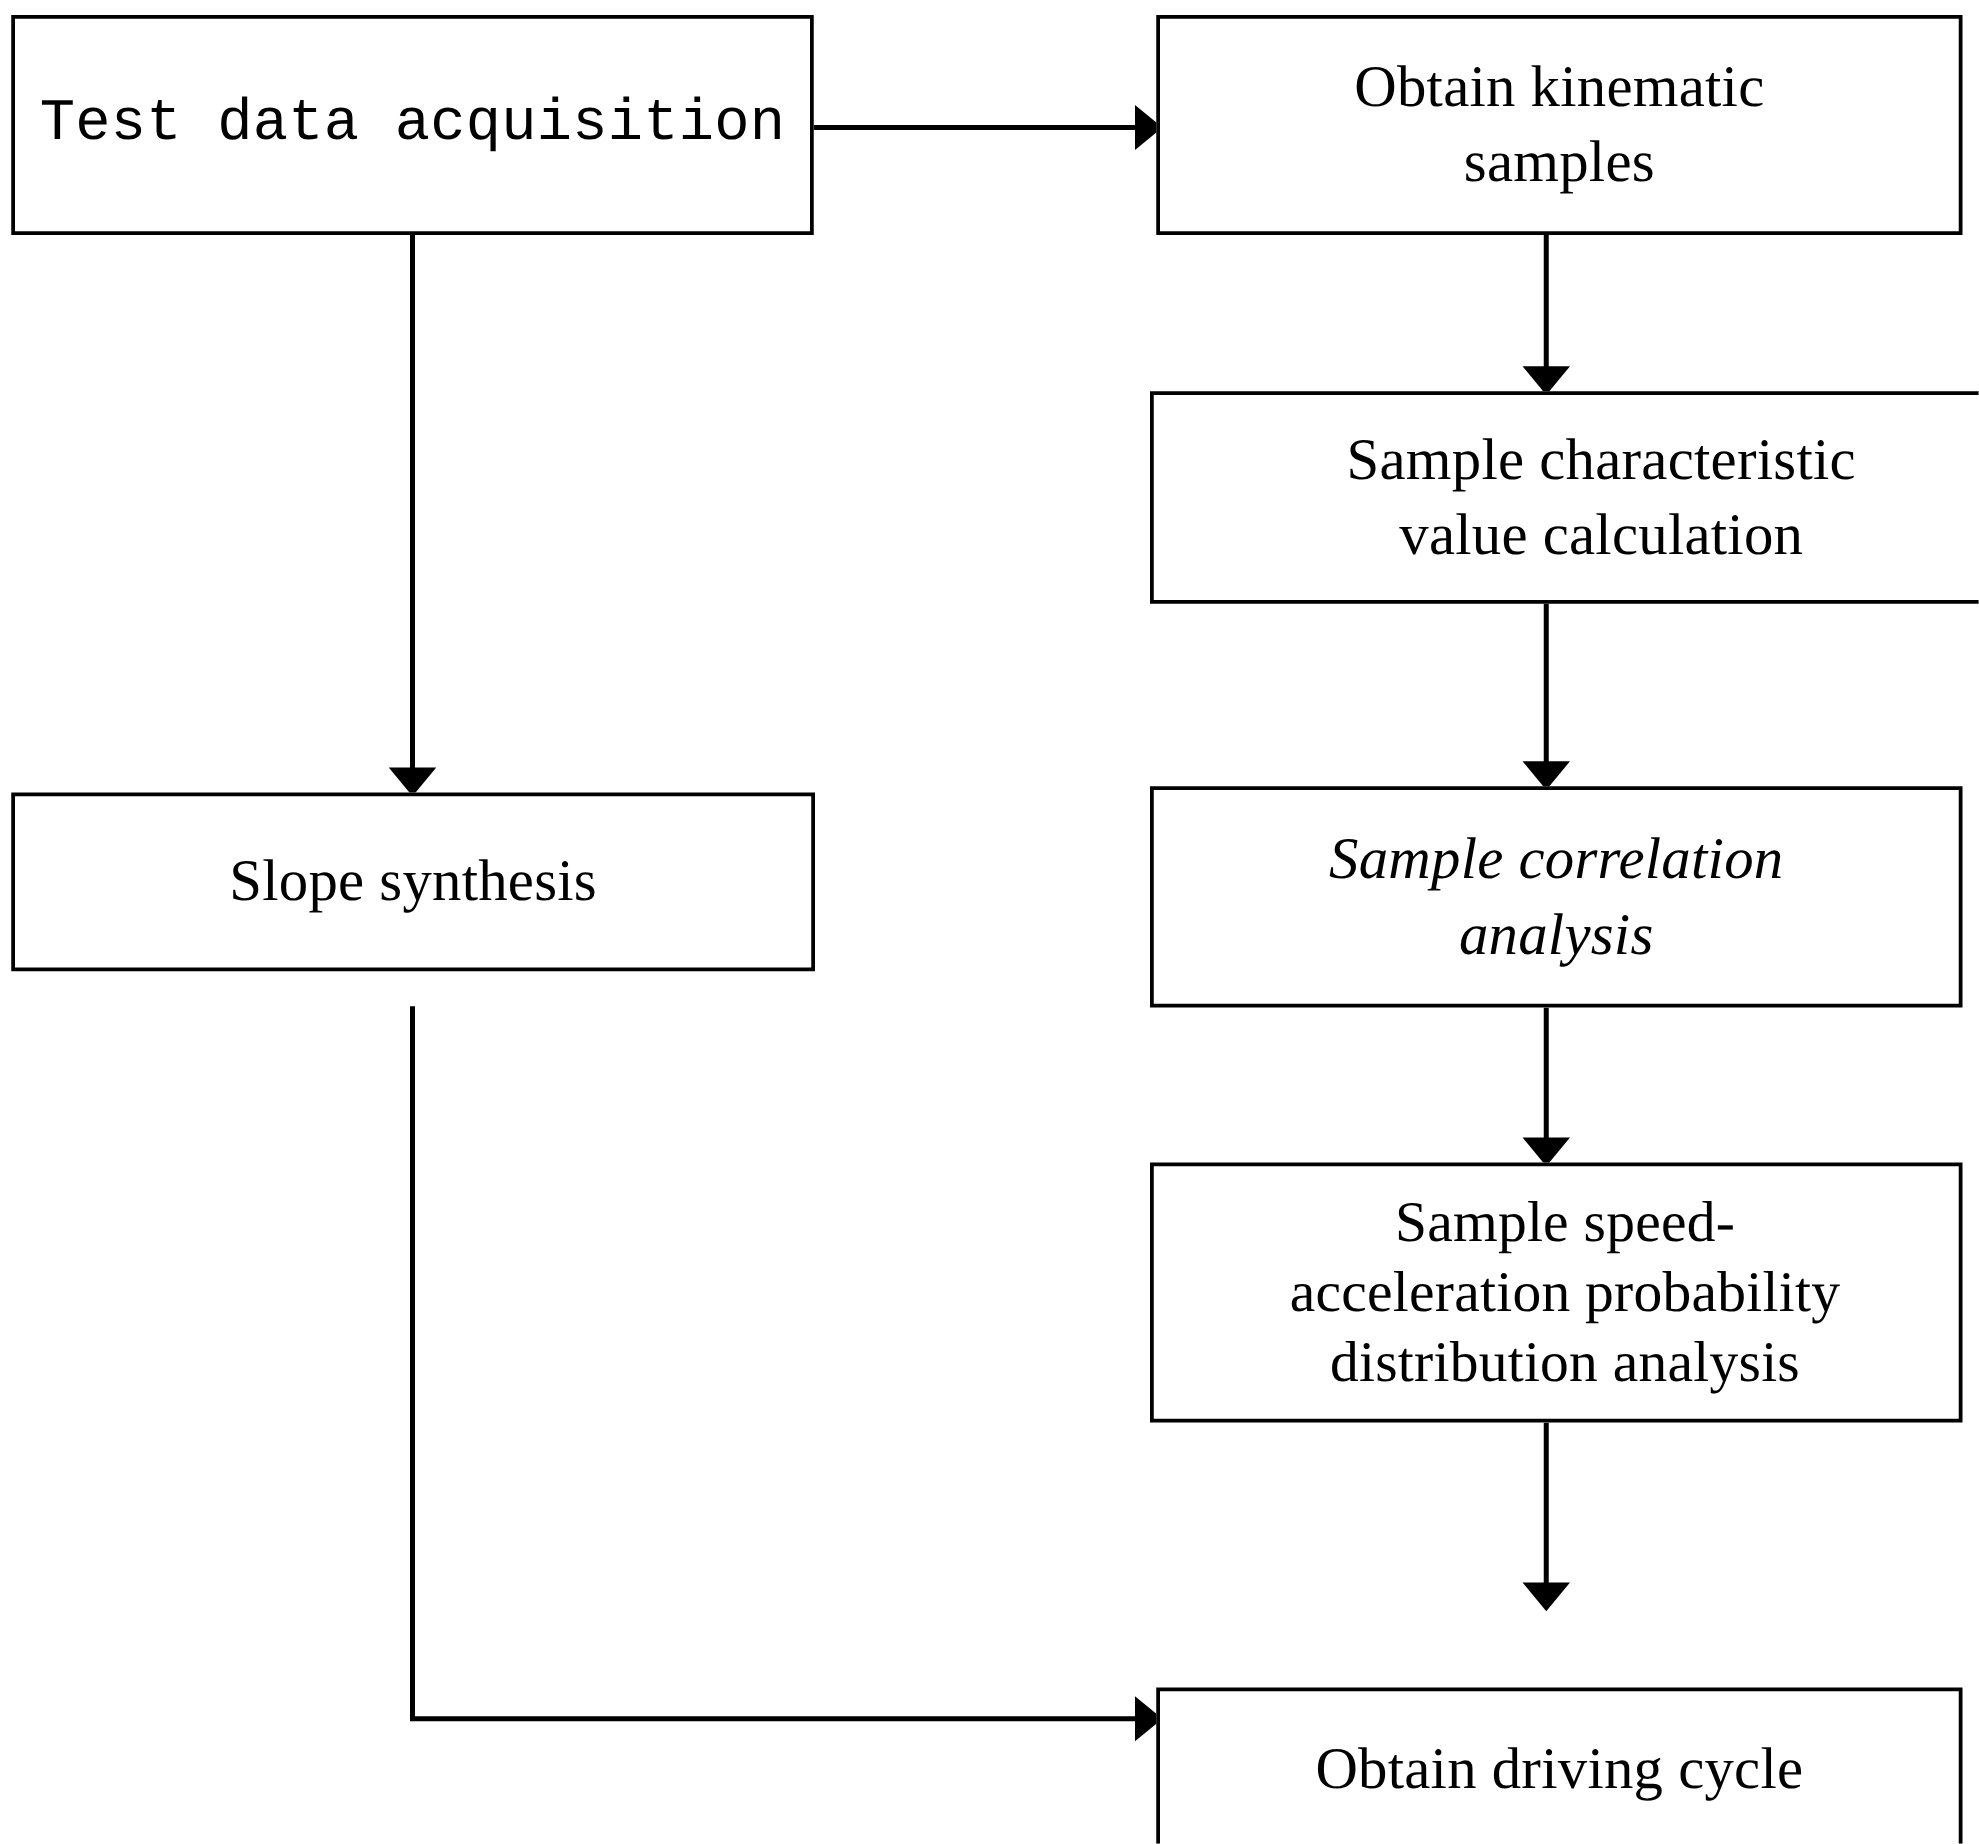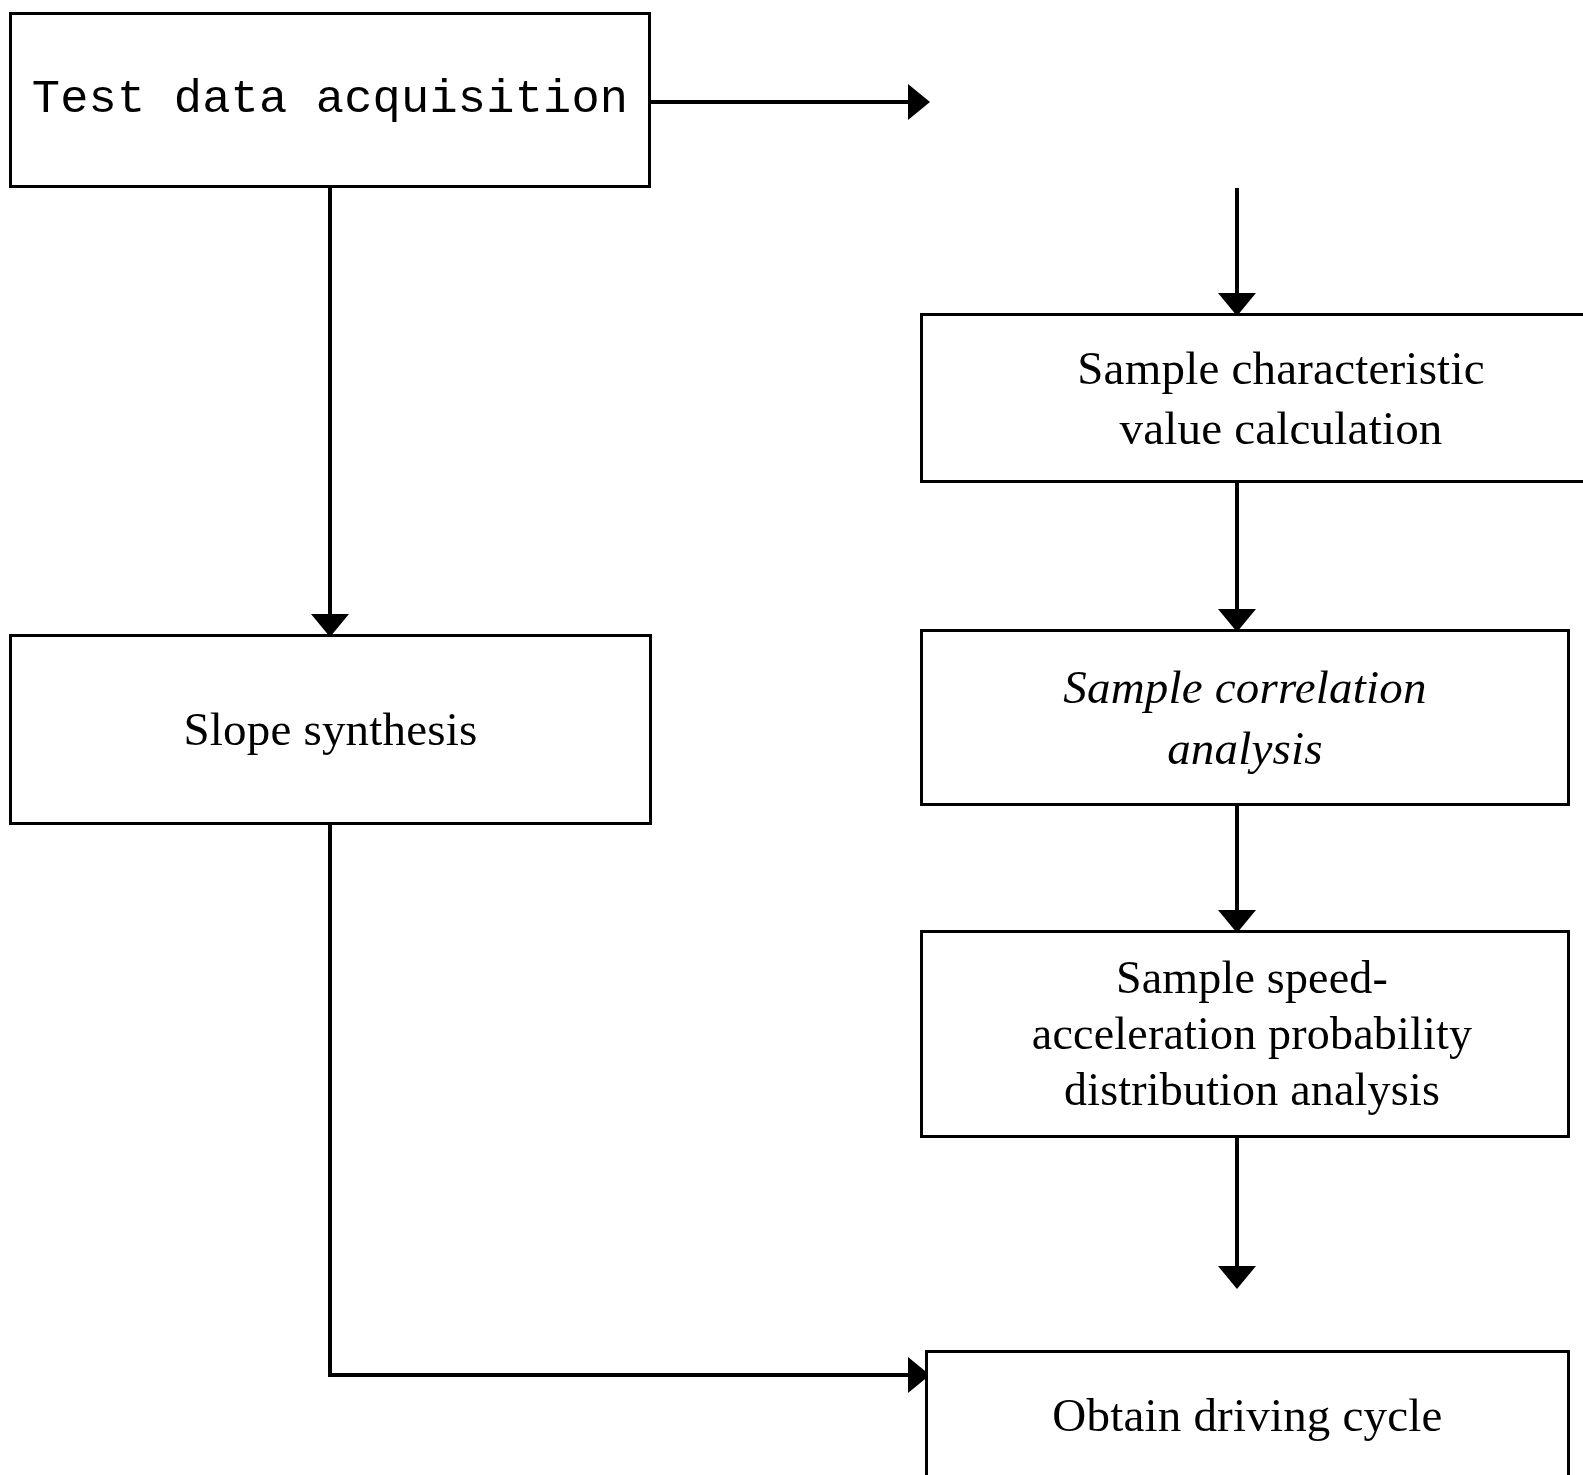--- a/index.html
+++ b/index.html
@@ -92,28 +92,30 @@
     </g>
 
     <g>
       <polyline points="330,805 330,1375 908,1375"></polyline>
       <polygon class="head" points="908,1357 930,1375 908,1393"></polygon>
     </g>
   </svg>
 
   <div class="node" style="left:9px; top:12px; width:642px; height:176px;font-family:Liberation Mono, monospace;">Test data acquisition</div>
 
+  <div class="node" style="left:925px; top:12px; width:645px; height:176px;">Obtain kinematic
+samples</div>
 
   <div class="node" style="left:920px; top:313px; width:722px; height:170px;">Sample characteristic
 value calculation</div>
 
   <div class="node" style="left:920px; top:629px; width:650px; height:177px;font-style:italic;">Sample correlation
 analysis</div>
 
   <div class="node three-line" style="left:920px; top:930px; width:650px; height:208px;padding-left:24px;">Sample speed-
 acceleration  probability
 distribution analysis</div>
 
-  <div class="node" style="left:9px; top:634px; width:643px; height:191px;">Slope synthesis</div>
+  <div class="node" style="left:9px; top:634px; width:643px; height:143px;">Slope synthesis</div>
 
   <div class="node" style="left:925px; top:1350px; width:645px; height:130px;">Obtain driving cycle</div>
 
 </div>
 
 </body></html>

